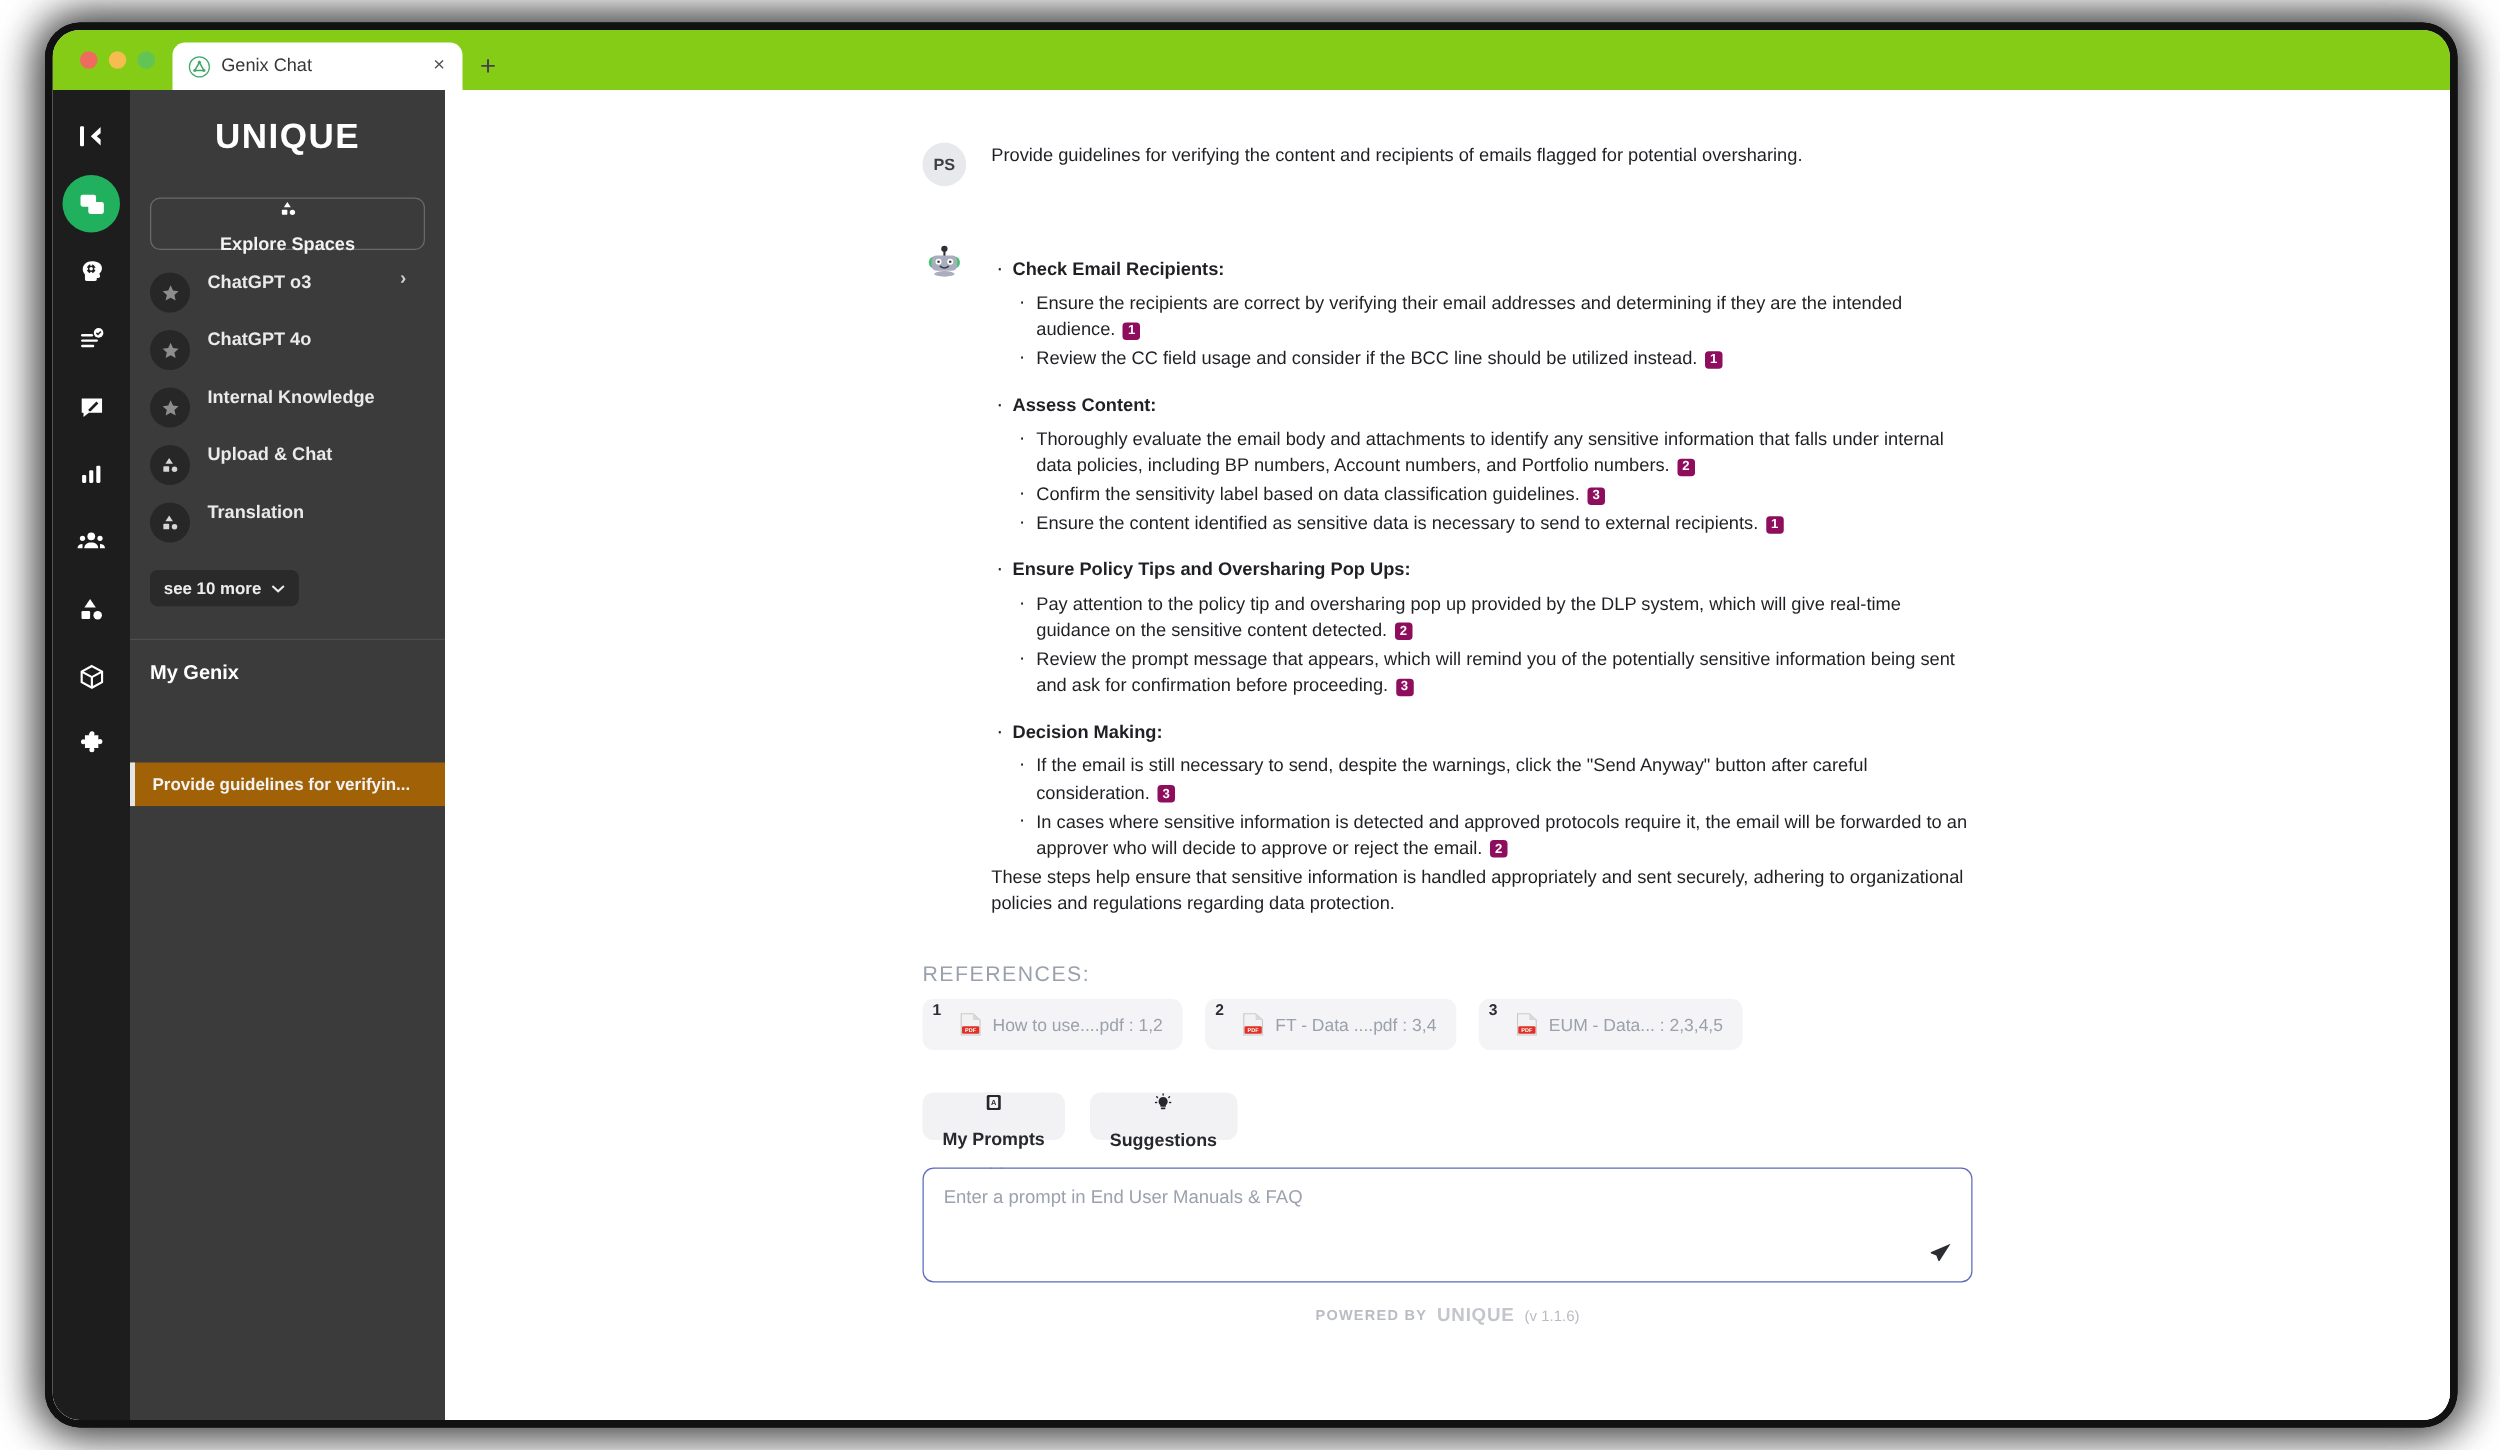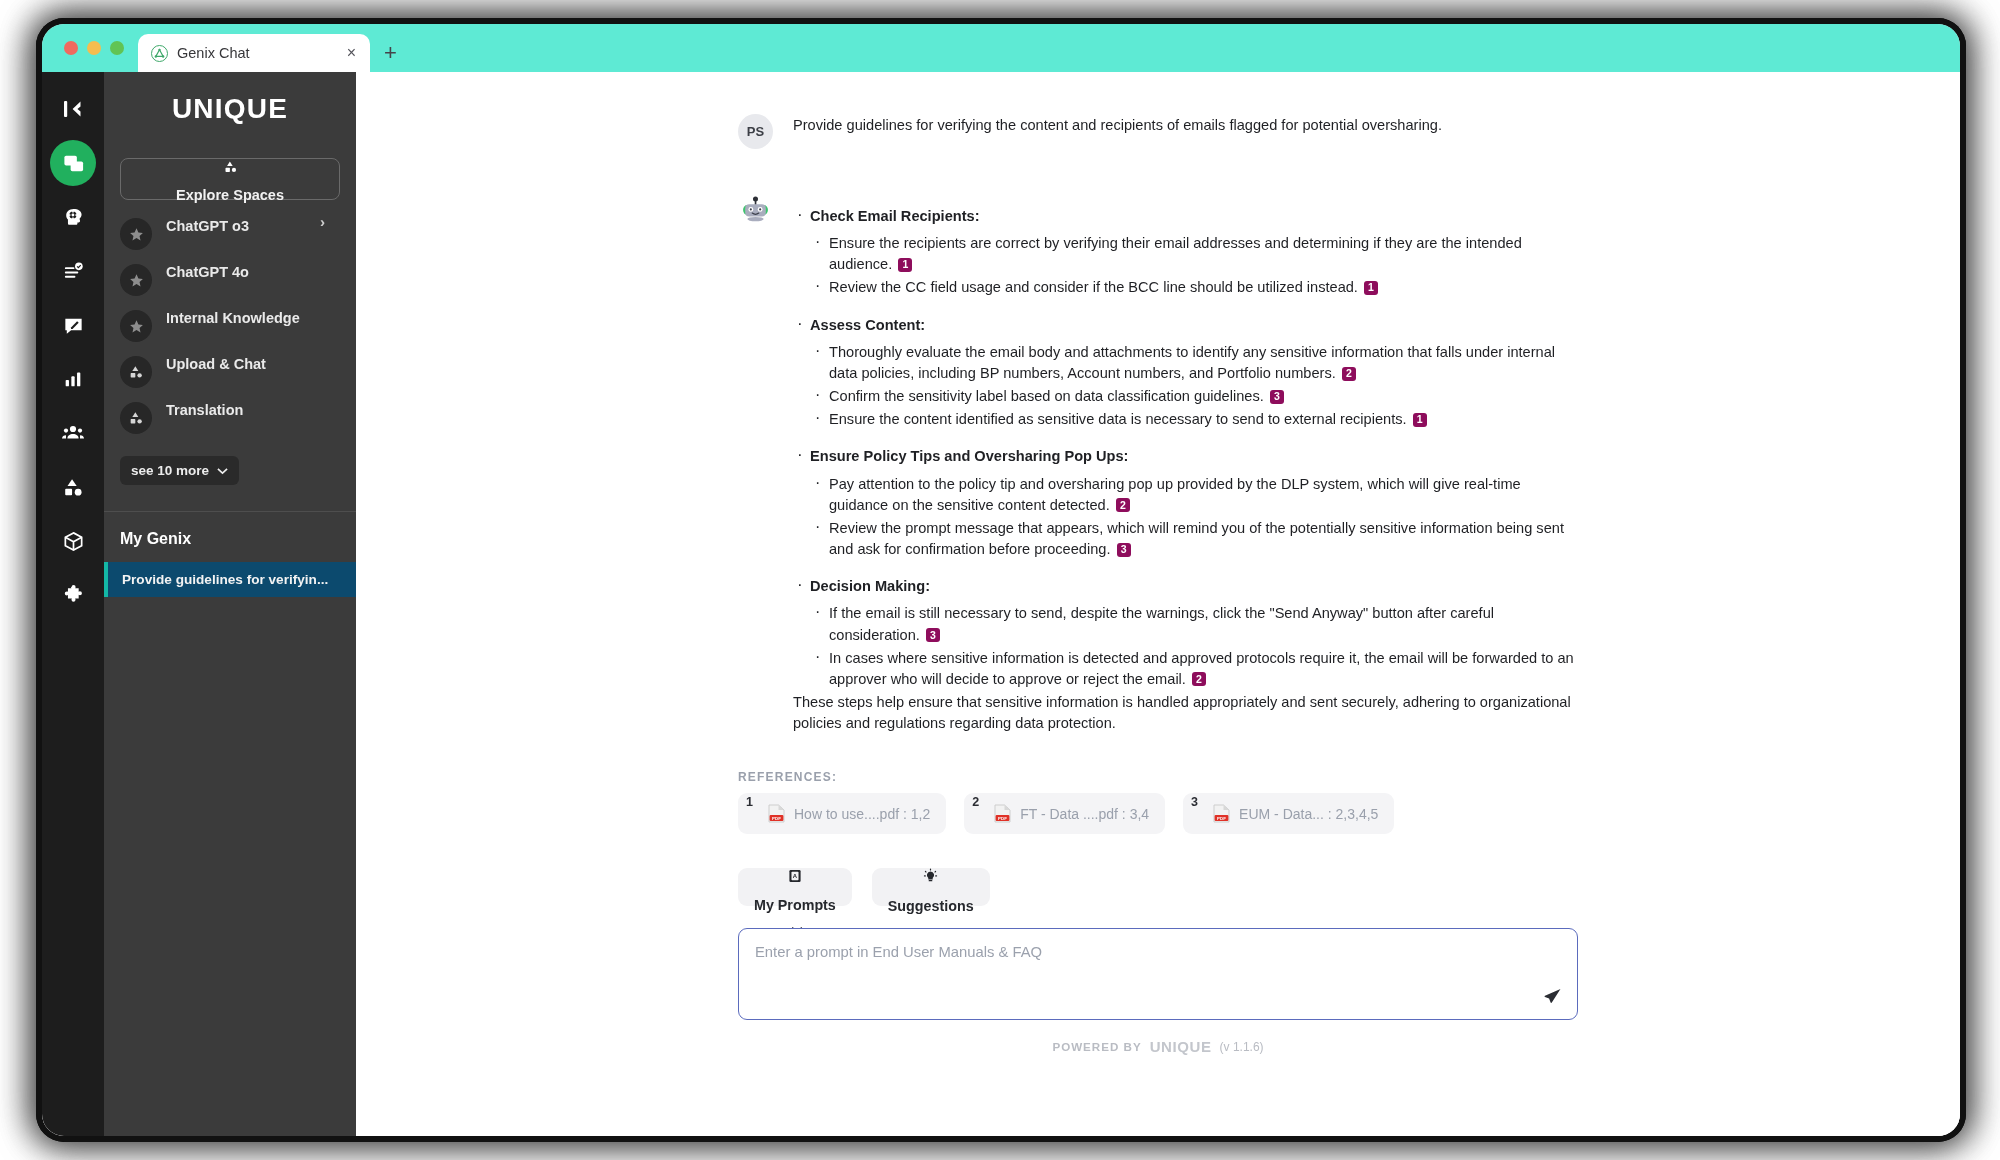--- a/index.html
+++ b/index.html
@@ -24,21 +24,21 @@
     overflow: hidden;
     filter: drop-shadow(0 0 0 #000);
   }
   .window-inner {
     position: absolute; left: 0; top: 0; right: 0; bottom: 0;
     border-radius: 18px; overflow: hidden;
     background: #e8e8ea;
   }
   
   .chrome {
-    height: 48px; background: #5eead4; position: relative;
+    height: 48px; background: #84cc16; position: relative;
     display: flex; align-items: flex-end; padding-left: 14px;
   }
   .traffic { display: flex; gap: 9px; align-items: center; height: 48px; padding: 0 14px 0 8px; }
   .dot { width: 14px; height: 14px; border-radius: 50%; }
   .dot.red { background: #ef6a5f; }
   .dot.yellow { background: #f5bd4f; }
   .dot.green { background: #61c454; }
   .tab {
     height: 38px; min-width: 232px; background: #ffffff;
     border-radius: 10px 10px 0 0;
@@ -102,22 +102,22 @@
   .see-more {
     margin: 20px 0 0 16px; align-self: flex-start;
     background: #2a2a2a; border-radius: 6px; padding: 7px 11px;
     font-size: 13.5px; font-weight: 700; color: #ededed;
     display: inline-flex; align-items: center; gap: 8px; cursor: pointer;
   }
   .divider { margin-top: 26px; border-top: 1px solid #4e4e4e; }
   .mychats-title { padding: 18px 16px 14px 16px; font-size: 16px; font-weight: 700; color: #fff; }
   .chat-item {
     padding: 10px 14px 10px 14px; font-size: 13.6px; font-weight: 700;
-    color: #f3f3f3; background: #0c4a6e; border-left: 4px solid #14b8a6;
-    white-space: nowrap; overflow: hidden; text-overflow: ellipsis; cursor: pointer;
+    color: #f3f3f3; background: #a16207; border-left: 4px solid #e5e5e5;
+    white-space: nowrap; overflow: hidden; text-overflow: ellipsis; cursor: pointer; margin-top: 48px;
   }
   .spaces-rest { flex: 1; background: #3b3b3b; }
   
   .main { flex: 1; background: #fff; position: relative; overflow: hidden; }
   .conv { width: 840px; margin: 0 auto; padding-top: 42px; }
   .msg { display: flex; gap: 20px; align-items: flex-start; }
   .msg + .msg { margin-top: 42px; }
   .avatar {
     width: 35px; height: 35px; border-radius: 50%; flex: 0 0 35px;
     display: flex; align-items: center; justify-content: center;
@@ -143,21 +143,21 @@
   .cite {
     display: inline-flex; align-items: center; justify-content: center;
     background: #8e0d5c; color: #fff; font-size: 10.5px; font-weight: 700;
     min-width: 14px; height: 14px; border-radius: 3px; padding: 0 3px;
     vertical-align: 1px; margin-left: 2px; cursor: pointer;
   }
   .closing { margin-top: 20px; }
   
   .refs { margin-top: 36px; }
   .refs-label {
-    font-size: 12px; font-weight: 700; letter-spacing: 1.2px;
+    font-size: 17px; font-weight: 400; letter-spacing: 1.2px;
     color: #9aa0ac; margin-bottom: 9px;
   }
   .ref-chips { display: flex; gap: 18px; }
   .ref-chip {
     position: relative; background: #f4f4f6; border-radius: 9px;
     padding: 11px 16px 11px 30px; display: flex; align-items: center; gap: 9px;
     font-size: 14px; color: #9aa0ac; cursor: pointer;
   }
   .ref-num {
     position: absolute; left: 8px; top: 2px;

